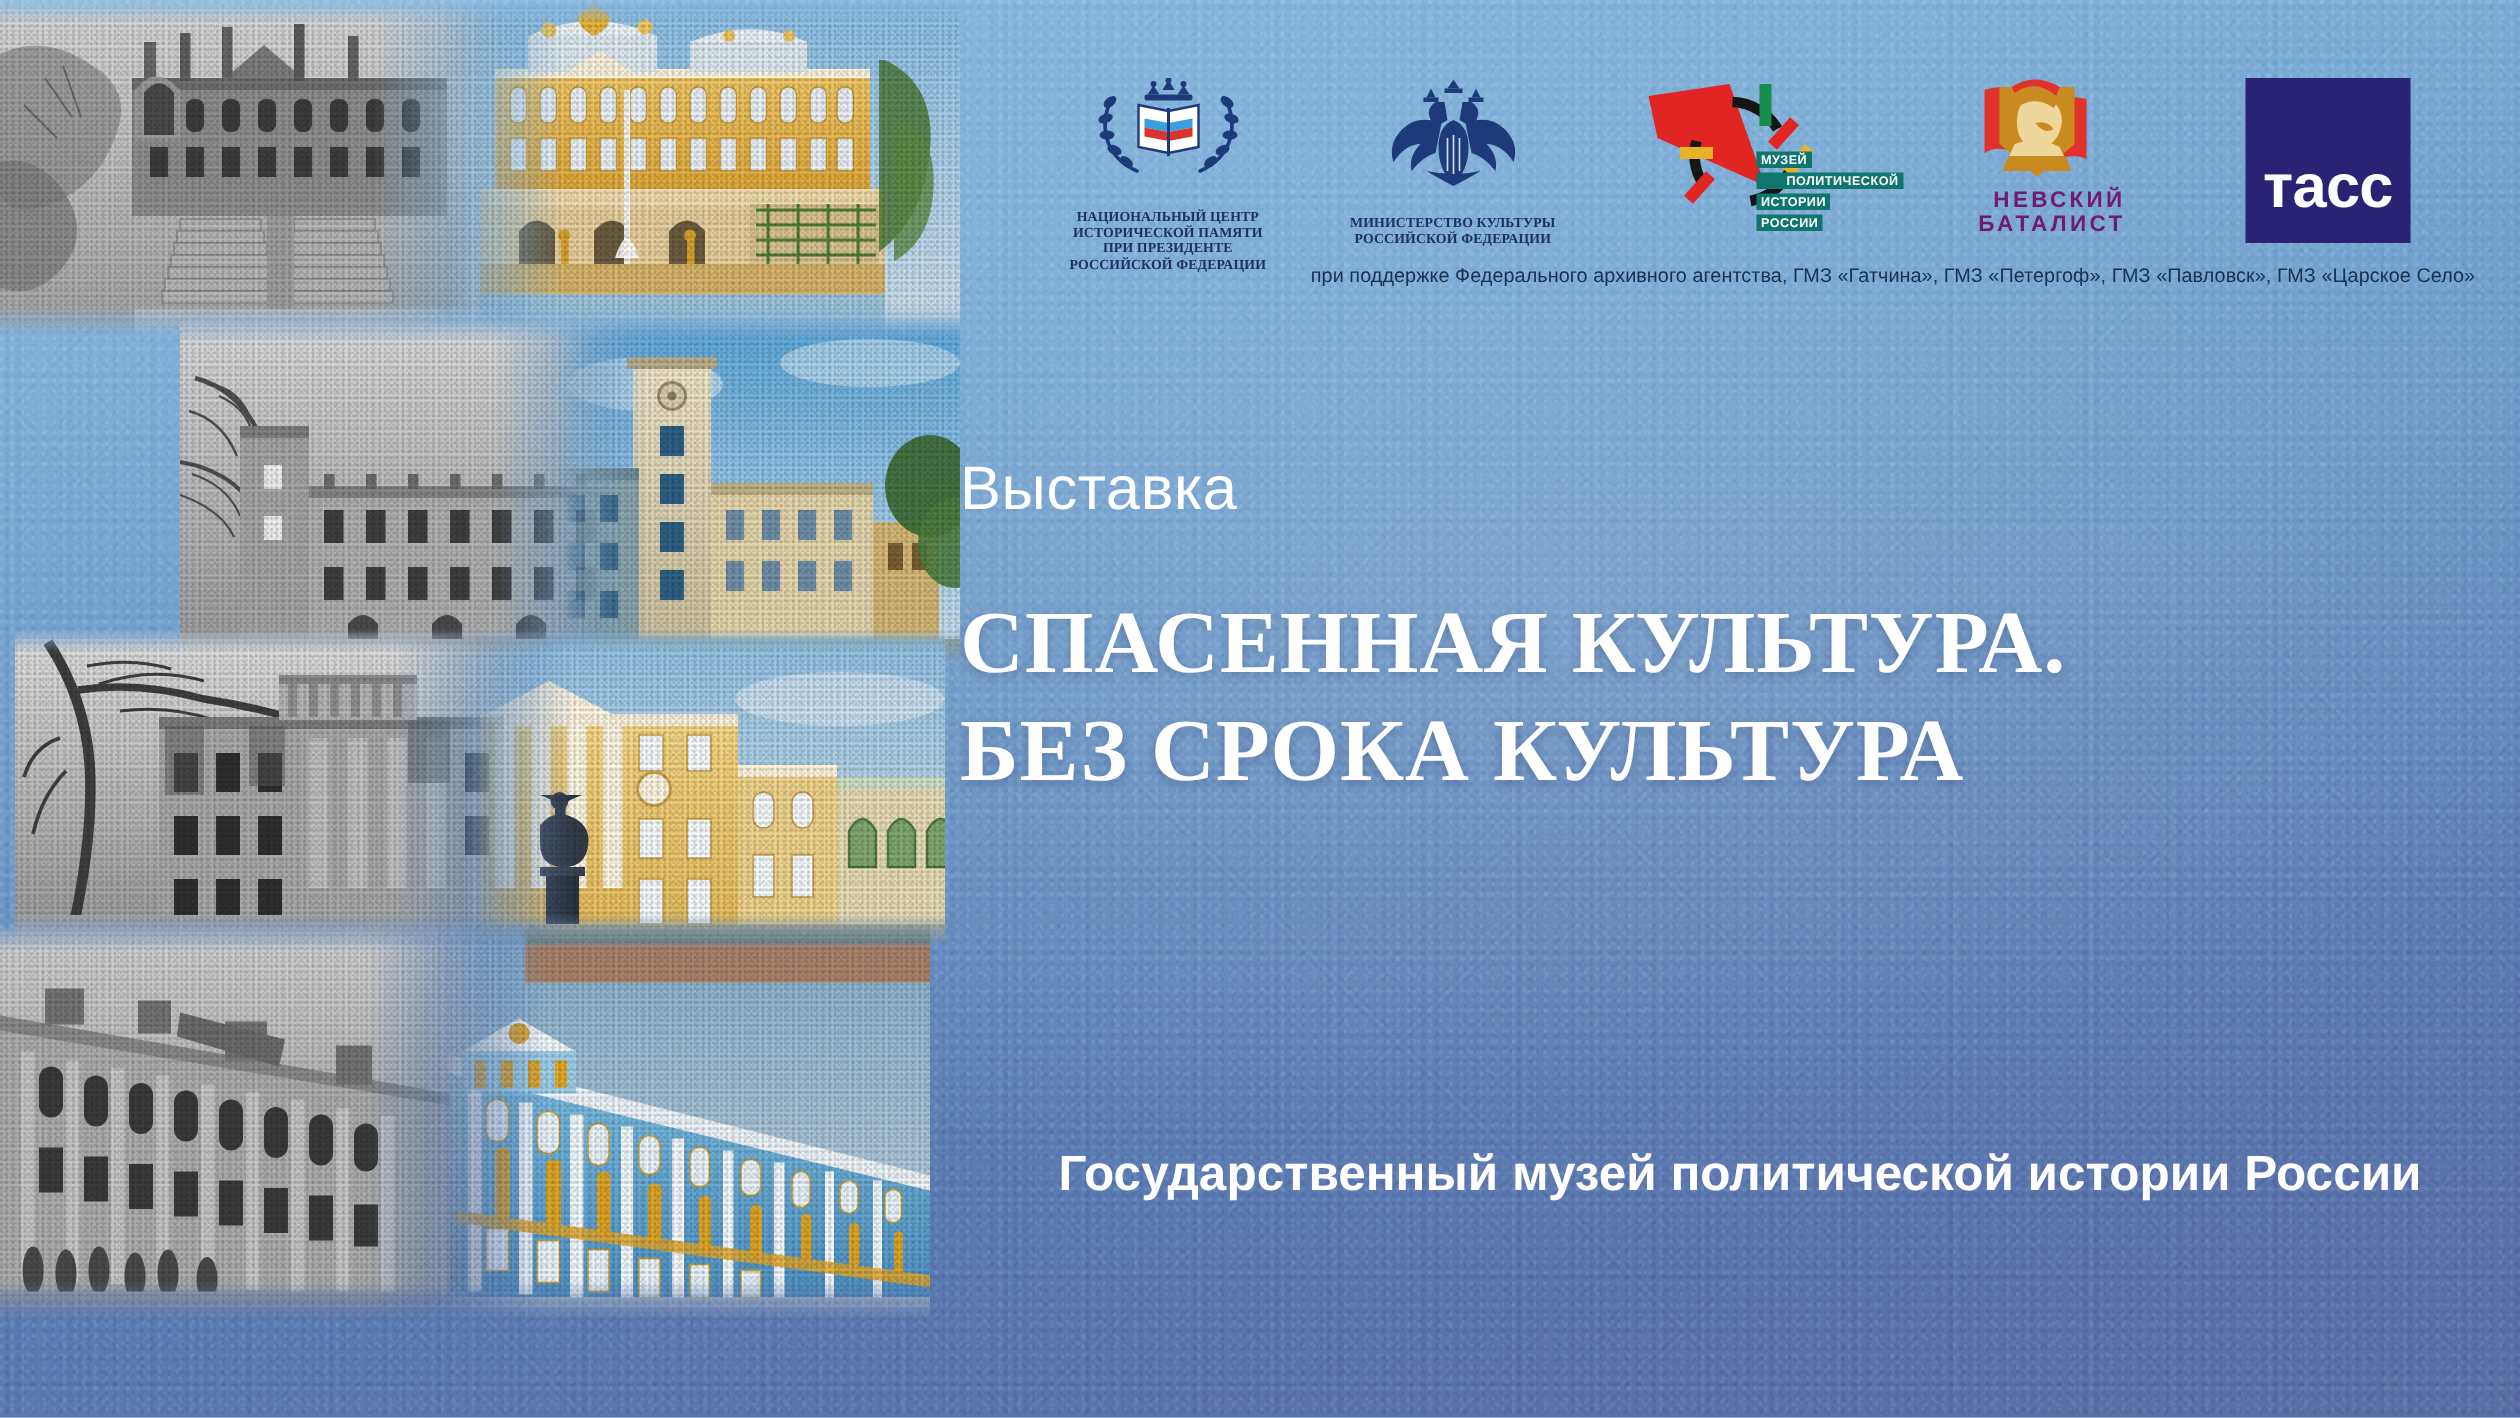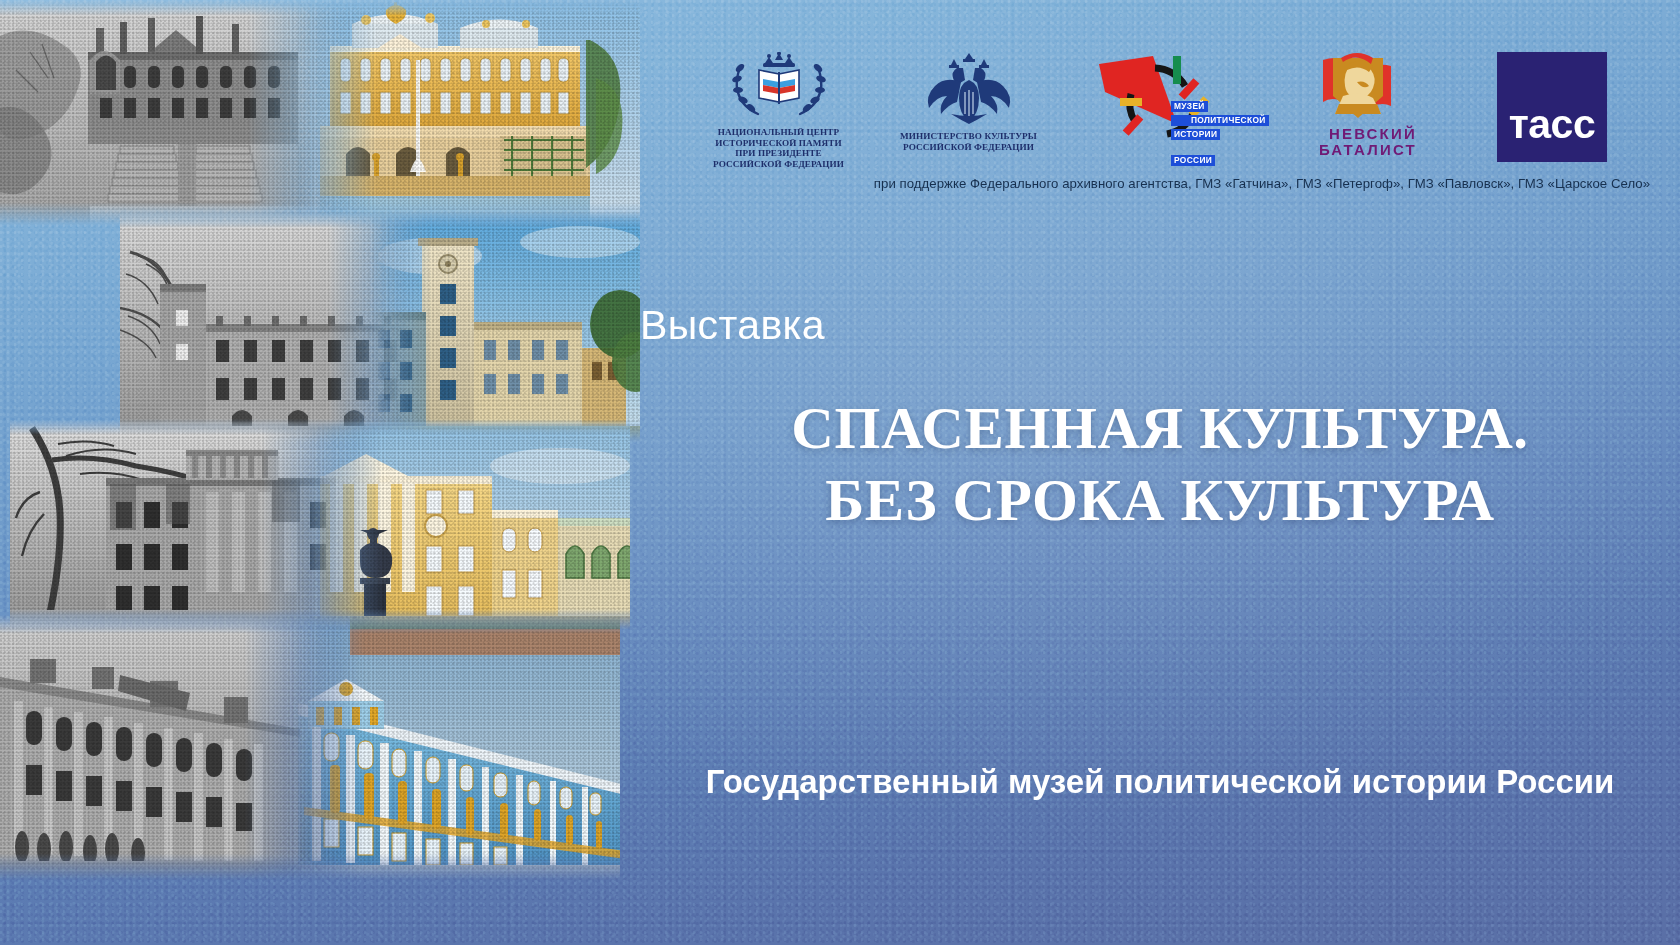--- a/index.html
+++ b/index.html
@@ -66,48 +66,48 @@
       radial-gradient(circle at 70% 65%, rgba(0,0,0,.45) 0 .7px, transparent 1.4px),
       radial-gradient(circle at 45% 85%, rgba(0,0,0,.4) 0 .7px, transparent 1.4px);
     background-size:4px 4px,5px 5px,3px 3px;}
 
   
   .content{position:absolute;left:640px;top:0;width:1040px;height:945px;}
 
   .logos{position:absolute;left:0;top:52px;width:1040px;height:120px;
          display:flex;align-items:flex-start;justify-content:center;gap:56px;}
   .logo{display:flex;flex-direction:column;align-items:center;}
-  .logo-cap{margin-top:5px;text-align:center;color:#1e2f6b;
+  .logo-cap{margin-top:17px;text-align:center;color:#1e2f6b;
             font-family:"Liberation Serif", serif;font-weight:bold;
             font-size:9.2px;line-height:10.6px;letter-spacing:.1px;white-space:pre-line;}
 
   .support{position:absolute;left:0;top:176px;width:1244px;text-align:center;
            color:#17304f;font-size:13.2px;letter-spacing:.05px;white-space:nowrap;}
 
   .kicker{position:absolute;left:0;top:302px;width:1040px;text-align:left;
           color:#ffffff;font-size:41px;font-weight:300;letter-spacing:.4px;}
 
-  .title{position:absolute;left:0;top:392px;width:1040px;text-align:center;
+  .title{position:absolute;left:0;top:392px;width:1040px;
          font-family:"Liberation Serif", serif;font-weight:bold;color:#ffffff;
          font-size:59px;line-height:72px;letter-spacing:.6px;
          text-shadow:0 2px 7px rgba(20,40,80,.30);}
   .title .l2{display:block;}
 
   .venue{position:absolute;left:0;top:762px;width:1040px;text-align:center;
          color:#ffffff;font-size:33px;font-weight:bold;line-height:40px;}
 
   
   .em1{width:108px;height:70px;position:relative;}
 
   
   .em2{width:96px;height:74px;position:relative;}
 
   
   .em3{width:150px;height:105px;position:relative;}
-  .em3 .tag{position:absolute;background:#1d4ed8;color:#fff;font-size:8.4px;font-weight:bold;
+  .em3 .tag{position:absolute;background:#0f766e;color:#fff;font-size:8.4px;font-weight:bold;
             letter-spacing:.35px;padding:1.2px 3px;white-space:nowrap;line-height:9px;}
 
   
   .em4{width:118px;height:104px;position:relative;}
   .em4 .lbl{position:absolute;left:0;width:118px;text-align:right;color:#701a75;
             font-weight:bold;font-size:15px;letter-spacing:2.2px;line-height:16px;}
 
   
   .em5{width:110px;height:110px;background:#2a2273;display:flex;align-items:flex-end;justify-content:center;margin-left:24px;}
   .em5 span{color:#fff;font-size:41px;font-weight:bold;letter-spacing:-.5px;
@@ -780,21 +780,21 @@
 
             <rect x="80" y="4" width="8" height="28" fill="#168d4e"></rect>
             <rect x="92" y="26" width="8" height="22" fill="#e02522" transform="rotate(42 96 37)"></rect>
             <rect x="102" y="44" width="8" height="22" fill="#e8b228" transform="rotate(42 106 55)"></rect>
             <rect x="27" y="46" width="22" height="8" fill="#e8b228"></rect>
             <rect x="36" y="62" width="8" height="22" fill="#e02522" transform="rotate(42 40 73)"></rect>
           </svg>
           <div class="tag" style="left:78px;top:49px;">МУЗЕЙ</div>
           <div class="tag" style="left:78px;top:63px;padding-left:20px;">ПОЛИТИЧЕСКОЙ</div>
           <div class="tag" style="left:78px;top:77px;">ИСТОРИИ</div>
-          <div class="tag" style="left:78px;top:91px;margin-top:12px;">РОССИИ</div>
+          <div class="tag" style="left:78px;top:91px;">РОССИИ</div>
         </div>
       </div>
 
       <div class="logo">
         <div class="em4">
           <svg width="118" height="74" viewBox="0 0 118 74" style="position:absolute;left:0;top:0;">
 
             <path d="M24 8 q18 -6 34 6 l0 42 q-22 -14 -34 -6 z" fill="#e0322a"></path>
             <path d="M92 14 q-16 -4 -30 6 l0 40 q18 -12 30 -6 z" fill="#e0322a"></path>
 

